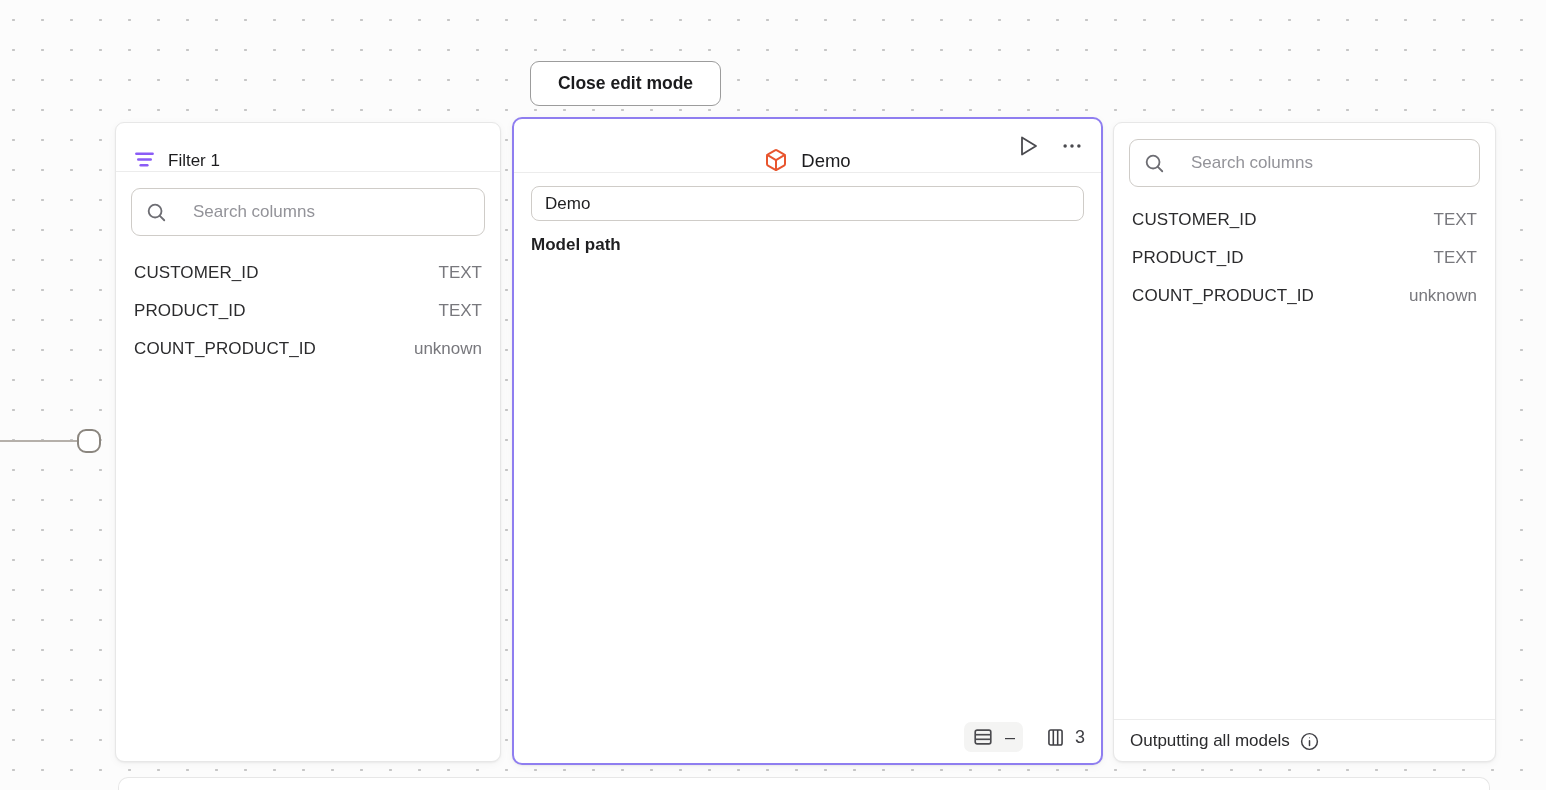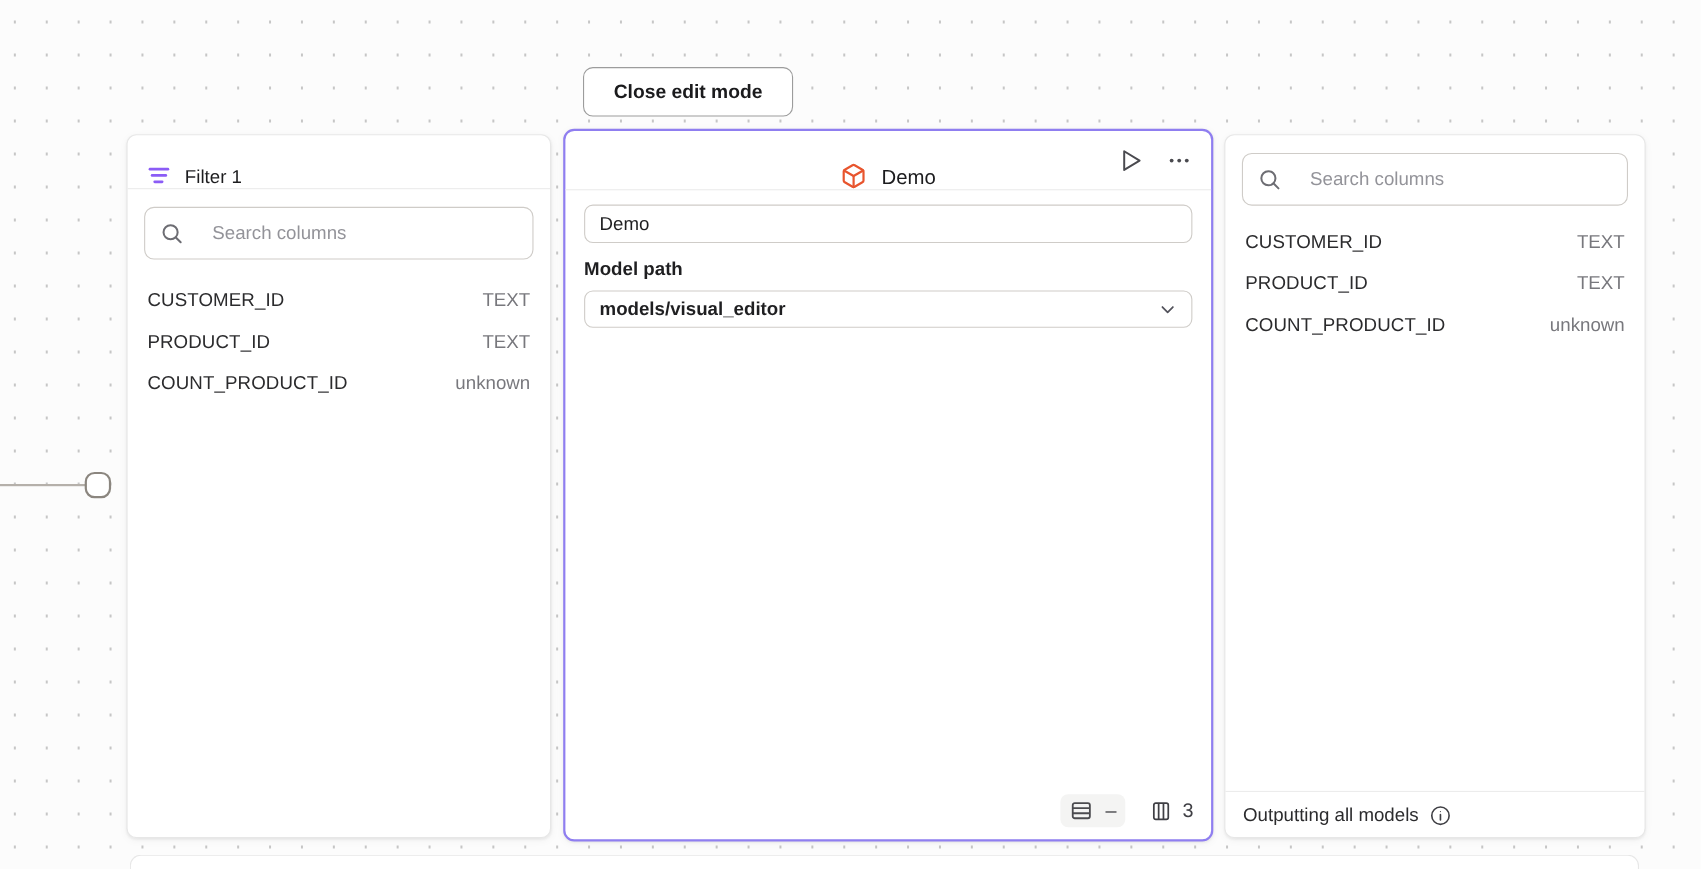--- a/index.html
+++ b/index.html
@@ -234,28 +234,20 @@
             </svg>
           </span>
         </button>
       </div>
     </div>
 
     <div class="model-body">
       <input class="text-input" type="text" value="Demo" style="">
       <div class="field-gap"></div>
       <div class="field-label">Model path</div>
-      <div class="select-box">
-        <span>models/visual_editor</span>
-        <span>
-          <svg width="19" height="19" viewBox="0 0 24 24" fill="none" stroke="#52525b" stroke-width="2" stroke-linecap="round" stroke-linejoin="round">
-            <polyline points="6 9 12 15 18 9"></polyline>
-          </svg>
-        </span>
-      </div>
     </div>
 
     <div class="model-footer">
       <div class="rows-pill">
         <span>
           <svg width="22" height="22" viewBox="0 0 24 24" fill="none" stroke="currentColor" stroke-width="1.8" stroke-linejoin="round">
             <rect x="3.5" y="4.5" width="17" height="15" rx="2"></rect>
             <line x1="3.5" y1="9.5" x2="20.5" y2="9.5"></line>
             <line x1="3.5" y1="14.5" x2="20.5" y2="14.5"></line>
           </svg>

